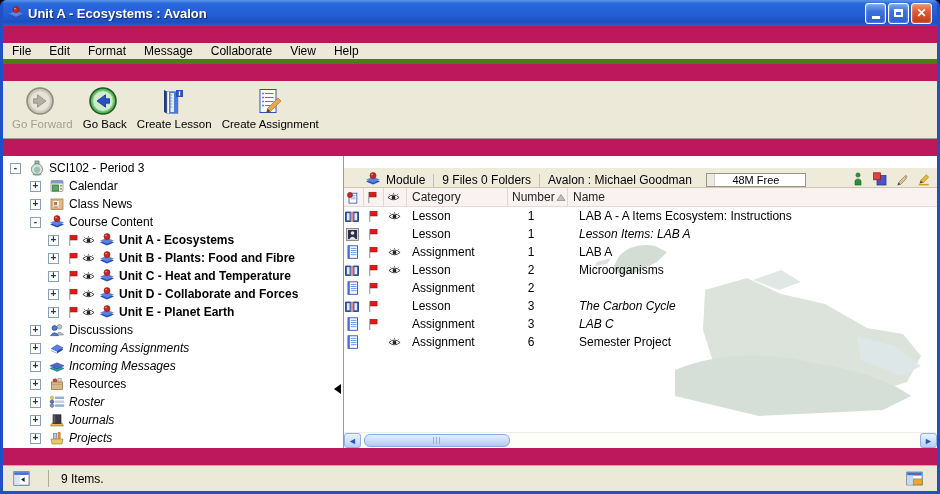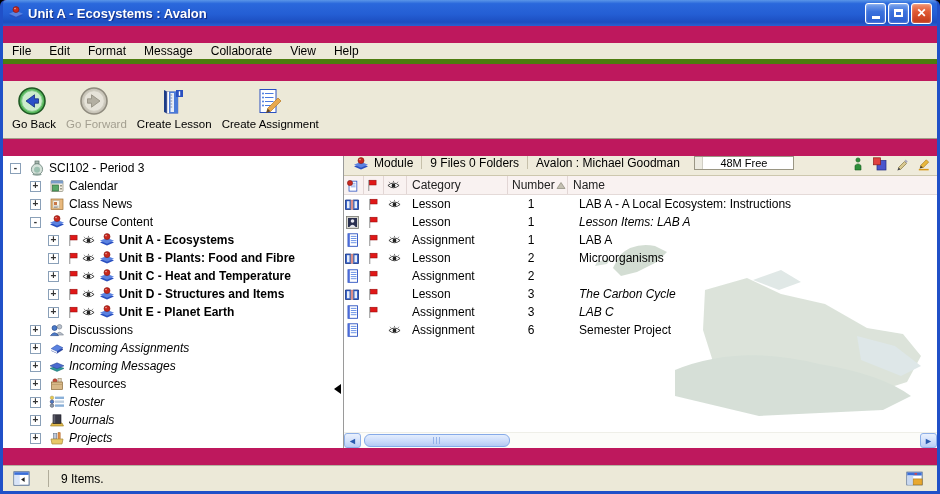--- a/index.html
+++ b/index.html
@@ -51,21 +51,21 @@
   .ti { width:17px; height:16px; flex:0 0 17px; display:inline-flex; align-items:center;
     justify-content:center; margin-right:4px; }
   .ti svg { display:block; }
   .ti.s12 { width:13px; flex:0 0 13px; margin-right:3px; }
   .tlabel { color:#000; }
   .b { font-weight:bold; }
   .it { font-style:italic; }
   
   .rpanel { flex:1; display:flex; flex-direction:column; min-width:0; background:#fff; }
   .infobar { height:20px; flex:0 0 20px; background:#efebdb; border-bottom:1px solid #cdc7ae;
-    display:flex; align-items:flex-start; font-size:12px; color:#000; padding:0 6px 0 8px; white-space:nowrap; }
+    display:flex; align-items:flex-end; font-size:12px; color:#000; padding:0 6px 0 20px; white-space:nowrap;margin-top:12px; }
   .infobar .ti { margin-right:5px; }
   .isep { width:1px; height:13px; background:#c6c0aa; margin:0 8px; }
   .gauge { width:100px; height:14px; border:1px solid #9a9684; background:#fff; margin-left:14px;
     display:flex; align-items:center; justify-content:center; font-size:11px; position:relative; }
   .gauge .gfill { position:absolute; left:0; top:0; bottom:0; width:8px; background:#eceae0;
     border-right:1px solid #d0cec4; }
   .gauge .gtext { position:relative; }
   .ibar-icons { margin-left:auto; display:flex; align-items:center; gap:7px; }
   .ibar-icons .ti { margin-right:0; width:15px; flex:0 0 15px; }
   
@@ -132,39 +132,39 @@
     <span class="menu-item">File</span>
     <span class="menu-item">Edit</span>
     <span class="menu-item">Format</span>
     <span class="menu-item">Message</span>
     <span class="menu-item">Collaborate</span>
     <span class="menu-item">View</span>
     <span class="menu-item">Help</span>
   </div>
 
   <div class="toolbar">
+    <div class="tbtn disabled">
+      <span class="ti ticon30">
+          <svg width="30" height="30" viewBox="0 0 30 30">
+            <circle cx="15" cy="15" r="13" fill="#c9c5b9" stroke="#8f8b7e" stroke-width="1.6"></circle>
+            <circle cx="15" cy="15" r="10.3" fill="#e6e3d9" stroke="#d2cfc3" stroke-width="1"></circle>
+            <path d="M12.5 8.8 L21 15 L12.5 21.2 V17.2 H8.5 V12.8 H12.5 Z" fill="#b3afa2" stroke="#8f8b7e" stroke-width="0.8"></path>
+          </svg>
+        </span>
+      <span class="tlabel2">Go Forward</span>
+    </div>
     <div class="tbtn">
       <span class="ti ticon30">
           <svg width="30" height="30" viewBox="0 0 30 30">
             <circle cx="15" cy="15" r="13" fill="#57b85c" stroke="#1f5a24" stroke-width="1.6"></circle>
             <circle cx="15" cy="15" r="10.3" fill="#cdeccd" stroke="#8fcf92" stroke-width="1"></circle>
             <path d="M17.5 8.8 L9 15 L17.5 21.2 V17.2 H21.5 V12.8 H17.5 Z" fill="#2b50c8" stroke="#16307e" stroke-width="0.8"></path>
           </svg>
         </span>
       <span class="tlabel2">Go Back</span>
-    </div>
-    <div class="tbtn disabled">
-      <span class="ti ticon30">
-          <svg width="30" height="30" viewBox="0 0 30 30">
-            <circle cx="15" cy="15" r="13" fill="#c9c5b9" stroke="#8f8b7e" stroke-width="1.6"></circle>
-            <circle cx="15" cy="15" r="10.3" fill="#e6e3d9" stroke="#d2cfc3" stroke-width="1"></circle>
-            <path d="M12.5 8.8 L21 15 L12.5 21.2 V17.2 H8.5 V12.8 H12.5 Z" fill="#b3afa2" stroke="#8f8b7e" stroke-width="0.8"></path>
-          </svg>
-        </span>
-      <span class="tlabel2">Go Forward</span>
     </div>
     <div class="tbtn">
       <span class="ti ticon30">
           <svg width="30" height="30" viewBox="0 0 30 30">
             <path d="M7 4 L7 26 L10 27.5 L10 5.5 Z" fill="#1c3c88"></path>
             <rect x="10" y="5.5" width="11" height="22" fill="#fff" stroke="#88a" stroke-width="0.6"></rect>
             <rect x="12" y="5.5" width="9" height="22" fill="#4a7ad8"></rect>
             <rect x="13.5" y="7" width="3.5" height="19" fill="#e8eef8"></rect>
             <line x1="13.5" y1="9" x2="15.2" y2="9" stroke="#667" stroke-width="0.7"></line>
             <line x1="13.5" y1="12" x2="15.2" y2="12" stroke="#667" stroke-width="0.7"></line>
@@ -358,21 +358,21 @@
             </svg>
           </span>
         <span class="ti">
             <svg width="16" height="16" viewBox="0 0 16 16">
               <polygon points="1,10.6 8,13.6 15,10.6 8,7.6" fill="#2a50c0"></polygon>
               <polygon points="1,8.8 8,11.8 15,8.8 8,5.8" fill="#5b82e0"></polygon>
               <circle cx="8" cy="4.6" r="3" fill="#c8281e" stroke="#7e120c" stroke-width="0.6"></circle>
               <circle cx="7" cy="3.6" r="0.8" fill="#f0a8a0"></circle>
             </svg>
           </span>
-        <span class="tlabel b">Unit D - Structures and Items</span>
+        <span class="tlabel b">Unit D - Collaborate and Forces</span>
       </div>
 
       <div class="trow lvl2">
         <span class="expand">+</span>
         <span class="ti s12">
             <svg width="12" height="13" viewBox="0 0 12 13">
               <rect x="2.2" y="1" width="1.1" height="11" fill="#999"></rect>
               <rect x="3.3" y="1.2" width="6.8" height="4.8" fill="#e01818" stroke="#8e0808" stroke-width="0.5"></rect>
             </svg>
           </span>
@@ -629,21 +629,21 @@
                     <path d="M1 5.5 Q7 0.2 13 5.5 Q7 10.5 1 5.5 Z" fill="#fff" stroke="#222" stroke-width="0.9"></path>
                     <circle cx="7" cy="5.5" r="2" fill="#222"></circle>
                     <line x1="3" y1="2.6" x2="2.2" y2="1.6" stroke="#222" stroke-width="0.7"></line>
                     <line x1="7" y1="1.7" x2="7" y2="0.6" stroke="#222" stroke-width="0.7"></line>
                     <line x1="11" y1="2.6" x2="11.8" y2="1.6" stroke="#222" stroke-width="0.7"></line>
                   </svg>
                 </span>
               </span>
             <span class="cell cat">Lesson</span>
             <span class="cell num">1</span>
-            <span class="cell name">LAB A - A Local Ecosystem: Instructions</span>
+            <span class="cell name">LAB A - A Items Ecosystem: Instructions</span>
           </div>
 
           <div class="lrow grid">
             <span class="cell ci">
                 <span class="ti">
                   <svg width="15" height="15" viewBox="0 0 15 15">
                     <rect x="1.5" y="1.5" width="12" height="12" fill="#d8d8d0" stroke="#787870" stroke-width="0.8"></rect>
                     <rect x="3" y="3" width="9" height="9" fill="#2a3050"></rect>
                     <circle cx="7.5" cy="6" r="1.8" fill="#e8e8f0"></circle>
                     <path d="M4.4 12 q3.1 -4.4 6.2 0 z" fill="#e8e8f0"></path>

